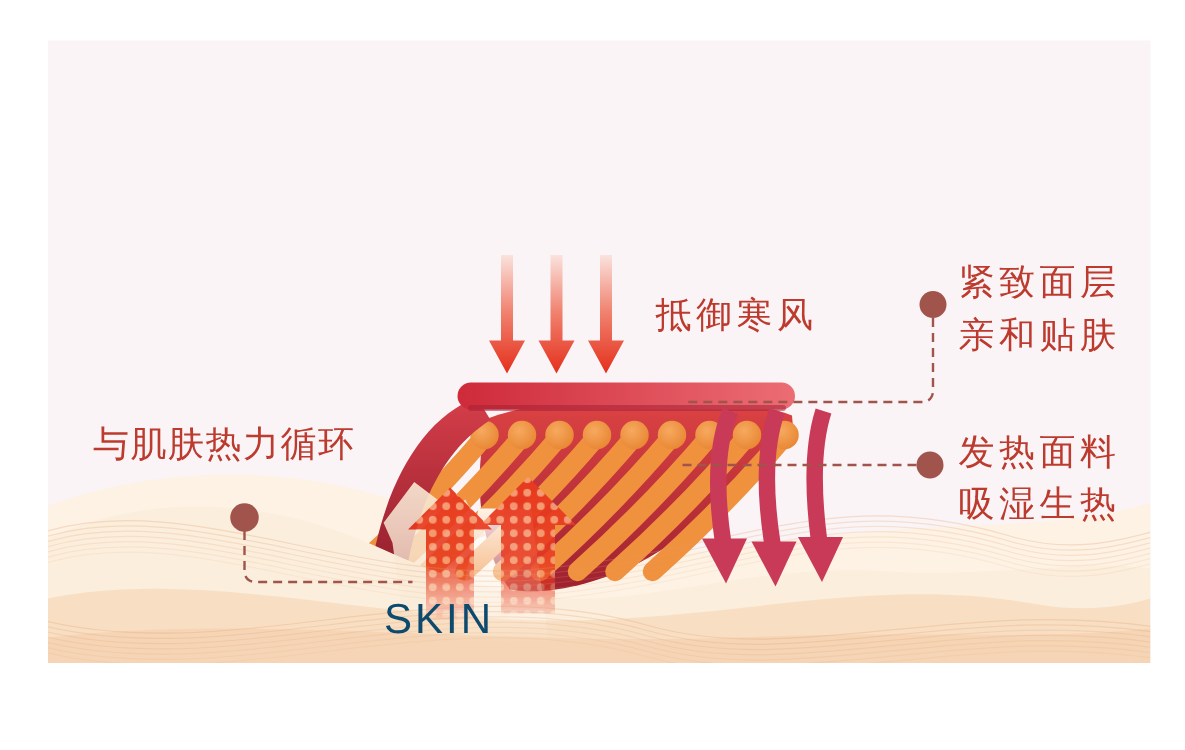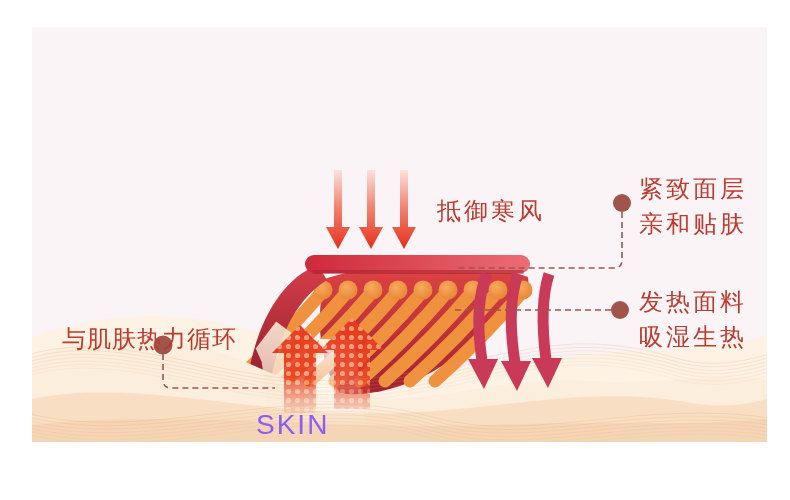--- a/index.html
+++ b/index.html
@@ -6,23 +6,23 @@
   body{width:790px;height:500px;position:relative;overflow:hidden;
        font-family:"Liberation Sans","DejaVu Sans",sans-serif;}
   .panel{position:absolute;left:32px;top:27px;width:735px;height:415px;
          background:#faf4f6;overflow:hidden;text-align:center;}
   .panel svg{position:absolute;left:0;top:0;}
   .lbl{position:absolute;color:#bc3a2e;font-weight:500;line-height:35px;
        letter-spacing:3px;font-size:24px;white-space:nowrap;}
   .lbl-wind{left:405px;top:166px;}
   .lbl-surface{left:607px;top:144px;}
   .lbl-heating{left:607px;top:257px;}
-  .lbl-circ{left:30px;top:252px;letter-spacing:1px;margin-top:42px;}
-  .lbl-skin{left:224px;top:368px;color:#8b5cf6;font-size:28px;font-weight:400;
-            letter-spacing:2px;margin-top:12px;}
+  .lbl-circ{left:30px;top:252px;letter-spacing:1px;}
+  .lbl-skin{left:224px;top:368px;color:#0c4a6e;font-size:28px;font-weight:400;
+            letter-spacing:2px;}
 </style>
 </head>
 <body>
 
 <div class="panel">
 
   <svg width="735" height="415" viewBox="0 0 735 415">
     <defs>
       <linearGradient id="windGrad" gradientUnits="userSpaceOnUse" x1="0" y1="140" x2="0" y2="222">
         <stop offset="0" stop-color="#fbeae6"></stop>

